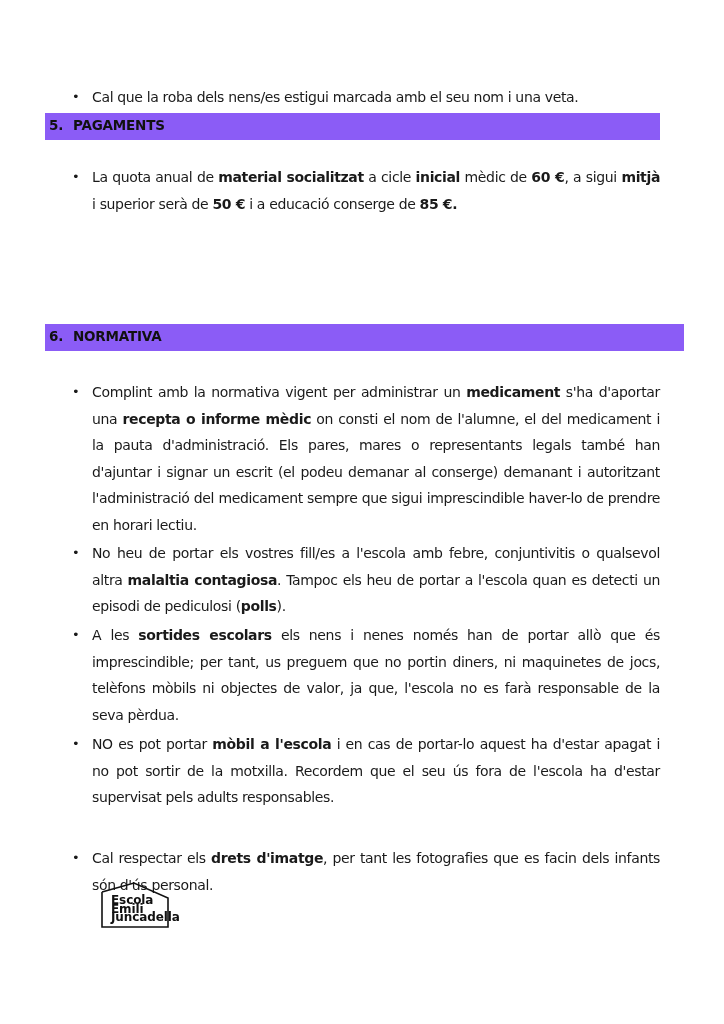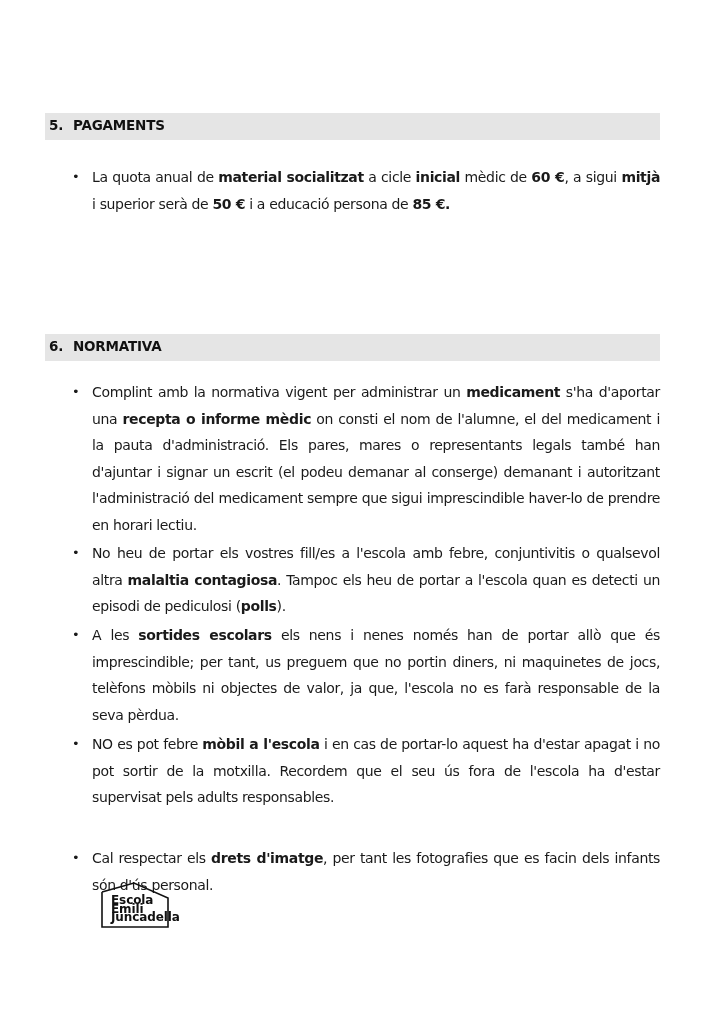--- a/index.html
+++ b/index.html
@@ -13,21 +13,21 @@
     font-size: 14px; line-height: 26.5px; letter-spacing: -0.35px;
   }
   .bullet.justify { text-align: justify; text-align-last: left; }
   .bullet::before {
     content: "\2022"; position: absolute; left: -20px; top: 0;
     font-size: 13px;
   }
   .bullet b { font-weight: bold; }
   .section-band {
     position: absolute; left: 45px; width: 615px; height: 27px;
-    background: #e5e5e5;
+    background: #8b5cf6;
   }
   .section-title {
     position: absolute; left: 4px; top: 4px;
     font-size: 13.5px; font-weight: bold; letter-spacing: -0.2px;
     color: #111;
   }
   .section-title .num { display: inline-block; width: 24px; }
   .logo {
     position: absolute; left: 100px; top: 880px; width: 72px; height: 50px;
   }
@@ -36,39 +36,40 @@
     position: absolute; left: 11px; top: 16px;
     font-size: 12px; line-height: 8.5px; font-weight: bold; color: #111;
     letter-spacing: -0.1px;
   }
 </style>
 </head>
 <body>
 
 <div class="page">
 
+  <div class="bullet" style="top:84px;"><span>Cal que la roba dels nens/es estigui marcada amb el seu nom i una veta.</span></div>
 
   <div class="section-band" style="top:113px;">
     <div class="section-title">
       <span class="num">5.</span><span>PAGAMENTS</span>
     </div>
   </div>
 
-  <div class="bullet justify" style="top:164px;"><span>La quota anual de </span><b>material socialitzat</b><span> a cicle </span><b>inicial</b><span> mèdic de </span><b>60 €</b><span>, a sigui </span><b>mitjà</b><span> i superior serà de </span><b>50 €</b><span> i a educació persona de </span><b>85 €.</b></div>
+  <div class="bullet justify" style="top:164px;"><span>La quota anual de </span><b>material socialitzat</b><span> a cicle </span><b>inicial</b><span> mèdic de </span><b>60 €</b><span>, a sigui </span><b>mitjà</b><span> i superior serà de </span><b>50 €</b><span> i a educació conserge de </span><b>85 €.</b></div>
 
-  <div class="section-band" style="top:334px;">
+  <div class="section-band" style="top:324px;padding-left:24px;">
     <div class="section-title">
       <span class="num">6.</span><span>NORMATIVA</span>
     </div>
   </div>
 
   <div class="bullet justify" style="top:379px;"><span>Complint amb la normativa vigent per administrar un </span><b>medicament</b><span> s'ha d'aportar una </span><b>recepta o informe mèdic</b><span> on consti el nom de l'alumne, el del medicament i la pauta d'administració. Els pares, mares o representants legals també han d'ajuntar i signar un escrit (el podeu demanar al conserge) demanant i autoritzant l'administració del medicament sempre que sigui imprescindible haver-lo de prendre en horari lectiu.</span></div>
   <div class="bullet justify" style="top:622px;"><span>A les </span><b>sortides escolars</b><span> els nens i nenes només han de portar allò que és imprescindible; per tant, us preguem que no portin diners, ni maquinetes de jocs, telèfons mòbils ni objectes de valor, ja que, l'escola no es farà responsable de la seva pèrdua.</span></div>
   <div class="bullet justify" style="top:540px;"><span>No heu de portar els vostres fill/es a l'escola amb febre, conjuntivitis o qualsevol altra </span><b>malaltia contagiosa</b><span>. Tampoc els heu de portar a l'escola quan es detecti un episodi de pediculosi (</span><b>polls</b><span>).</span></div>
-  <div class="bullet justify" style="top:731px;"><span>NO es pot febre </span><b>mòbil a l'escola</b><span> i en cas de portar-lo aquest ha d'estar apagat i no pot sortir de la motxilla. Recordem que el seu ús fora de l'escola ha d'estar supervisat pels adults responsables.</span></div>
+  <div class="bullet justify" style="top:731px;"><span>NO es pot portar </span><b>mòbil a l'escola</b><span> i en cas de portar-lo aquest ha d'estar apagat i no pot sortir de la motxilla. Recordem que el seu ús fora de l'escola ha d'estar supervisat pels adults responsables.</span></div>
   <div class="bullet justify" style="top:813px;margin-top:32px;"><span>Cal respectar els </span><b>drets d'imatge</b><span>, per tant les fotografies que es facin dels infants són d'ús personal.</span></div>
 
   <div class="logo">
     <svg width="72" height="50" viewBox="0 0 72 50">
       <polyline points="2,12 2,47 68,47 68,18 34,3 2,12" fill="none" stroke="#111" stroke-width="1.6"></polyline>
     </svg>
     <div class="logo-text">
       <div>Escola</div>
       <div>Emili</div>
       <div>Juncadella</div>

